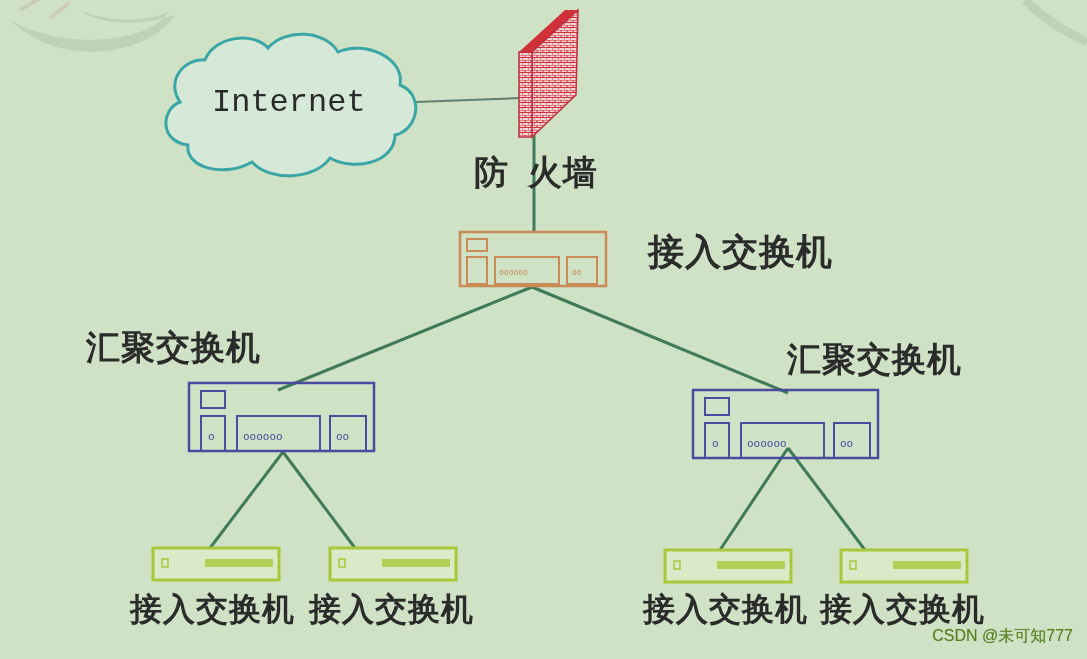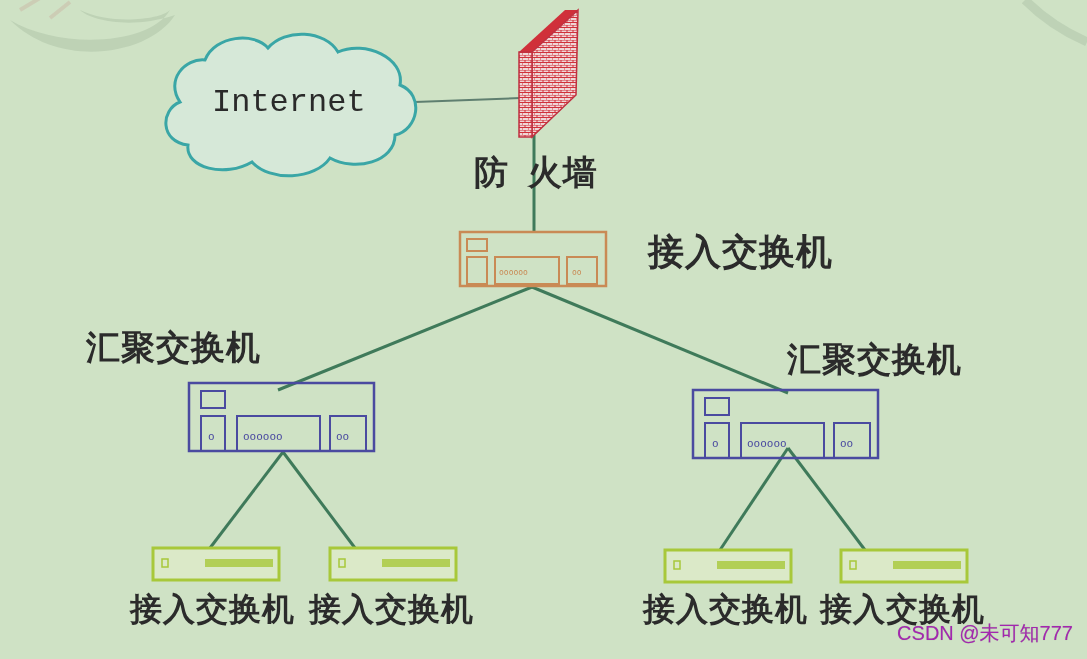--- a/index.html
+++ b/index.html
@@ -15,22 +15,22 @@
       font-family: "DejaVu Serif", serif; font-weight: bold;
       letter-spacing: 1px;
     }
     .cloud-text {
       position: absolute; left: 212px; top: 84px;
       font-family: "Liberation Mono", "DejaVu Sans Mono", monospace;
       font-size: 32px; color: #2a2a2a; letter-spacing: 0px; text-align: center;
     }
     .watermark {
       position: absolute; right: 14px; bottom: 12px;
-      font-family: "Liberation Sans", sans-serif; font-size: 20px;
-      color: #a21caf; opacity: 0.95;
+      font-family: "Liberation Sans", sans-serif; font-size: 16px;
+      color: #4d7c0f; opacity: 0.95;
       text-shadow: 0 0 1px rgba(0,0,0,0.25);
     }
   </style>
 </head>
 <body>
 
 <div id="stage">
   <svg width="1087" height="659" viewBox="0 0 1087 659" xmlns="http://www.w3.org/2000/svg">
 
     <g opacity="0.35">

